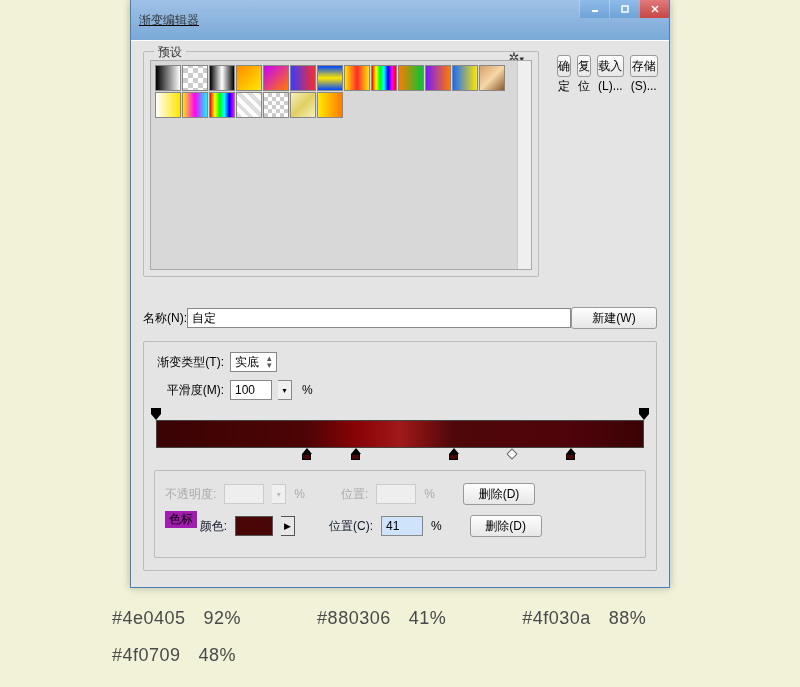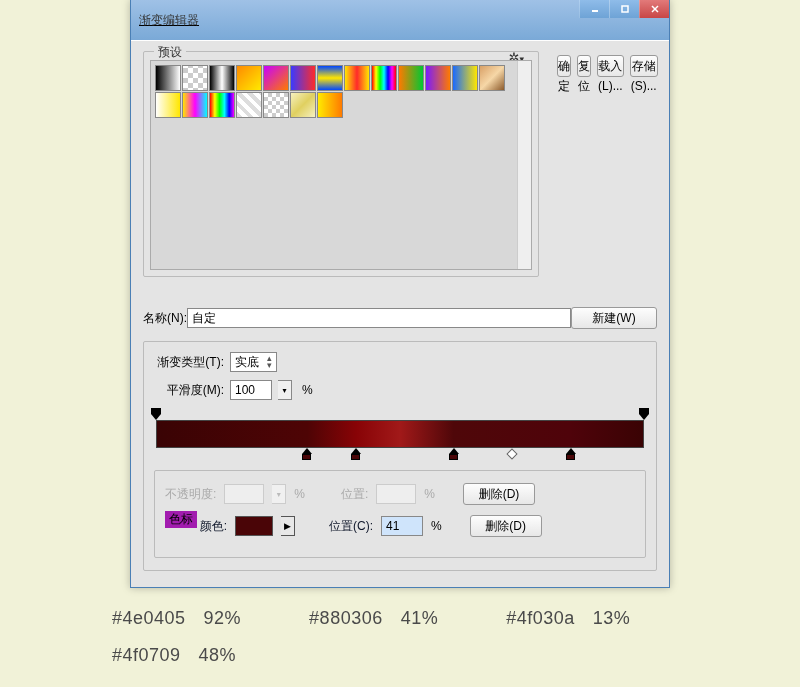--- a/index.html
+++ b/index.html
@@ -119,21 +119,21 @@
   .color-chip { width:38px; height:20px; border:1px solid #555; background:#4a0507; }
   .color-arrow { width:14px; height:20px; border:1px solid #555; border-left:none; background:#e8e8e8;
     display:flex; align-items:center; justify-content:center; font-size:9px;}
   .pct { font-size:12px; }
   .del-btn { width:72px; }
 
   .annotations {
     position:absolute; left:112px; top:608px; font-family: "SimSun", monospace;
     font-size:18px; color:#4a4a4a; letter-spacing: 0.5px;
   }
-  .annotations .line { display:flex; gap: 8px; margin-bottom: 16px; }
+  .annotations .line { display:flex; gap: 16px; margin-bottom: 16px; }
   .anno { display:inline-flex; gap:18px; margin-right: 60px; }
 </style>
 </head>
 <body>
 
 <div class="window">
   <div class="titlebar">
     <span class="titlebar-text">渐变编辑器</span>
     <div class="titlebar-controls">
       <div class="tb-btn tb-min">
@@ -298,21 +298,21 @@
     <span class="anno">
         <span>#4e0405</span>
         <span>92%</span>
       </span>
     <span class="anno">
         <span>#880306</span>
         <span>41%</span>
       </span>
     <span class="anno" style="margin-right:12px">
         <span>#4f030a</span>
-        <span>13%</span>
+        <span>88%</span>
       </span>
   </div>
   <div class="line">
     <span class="anno">
         <span>#4f0709</span>
         <span>48%</span>
       </span>
   </div>
 </div>
 

